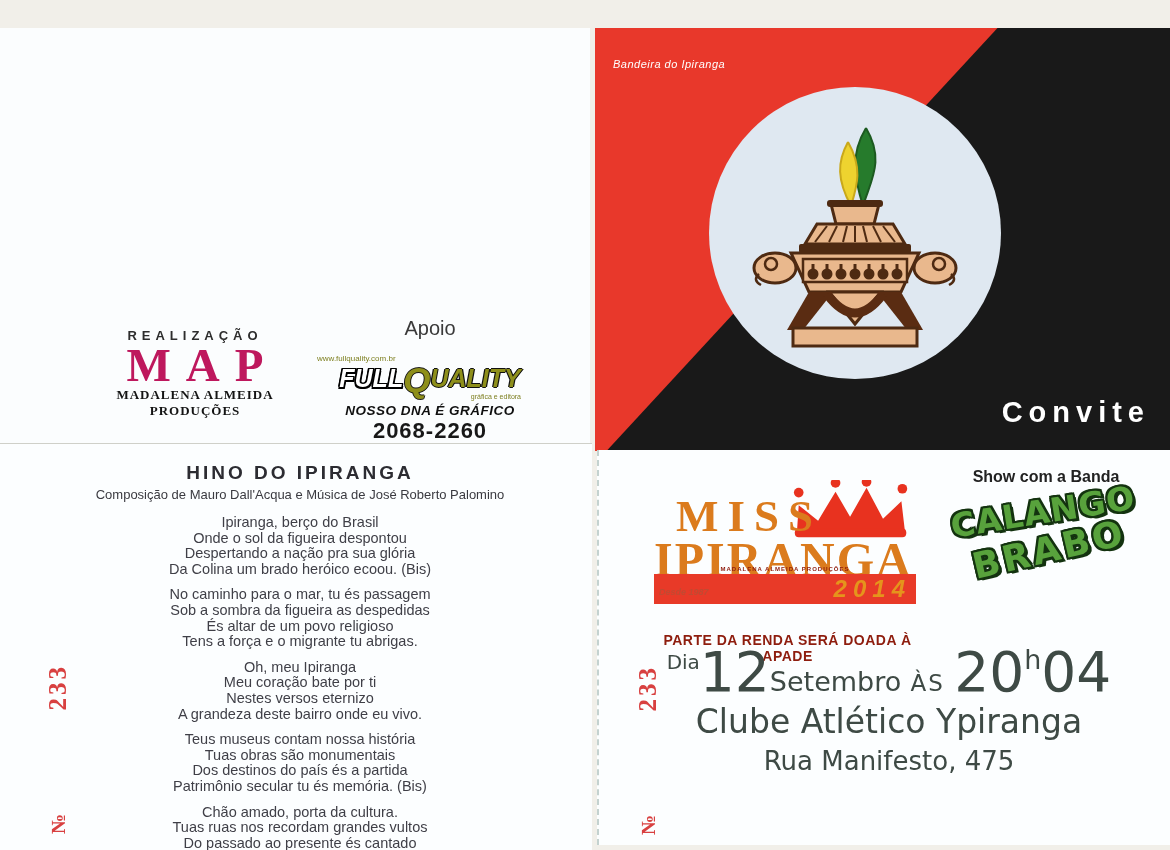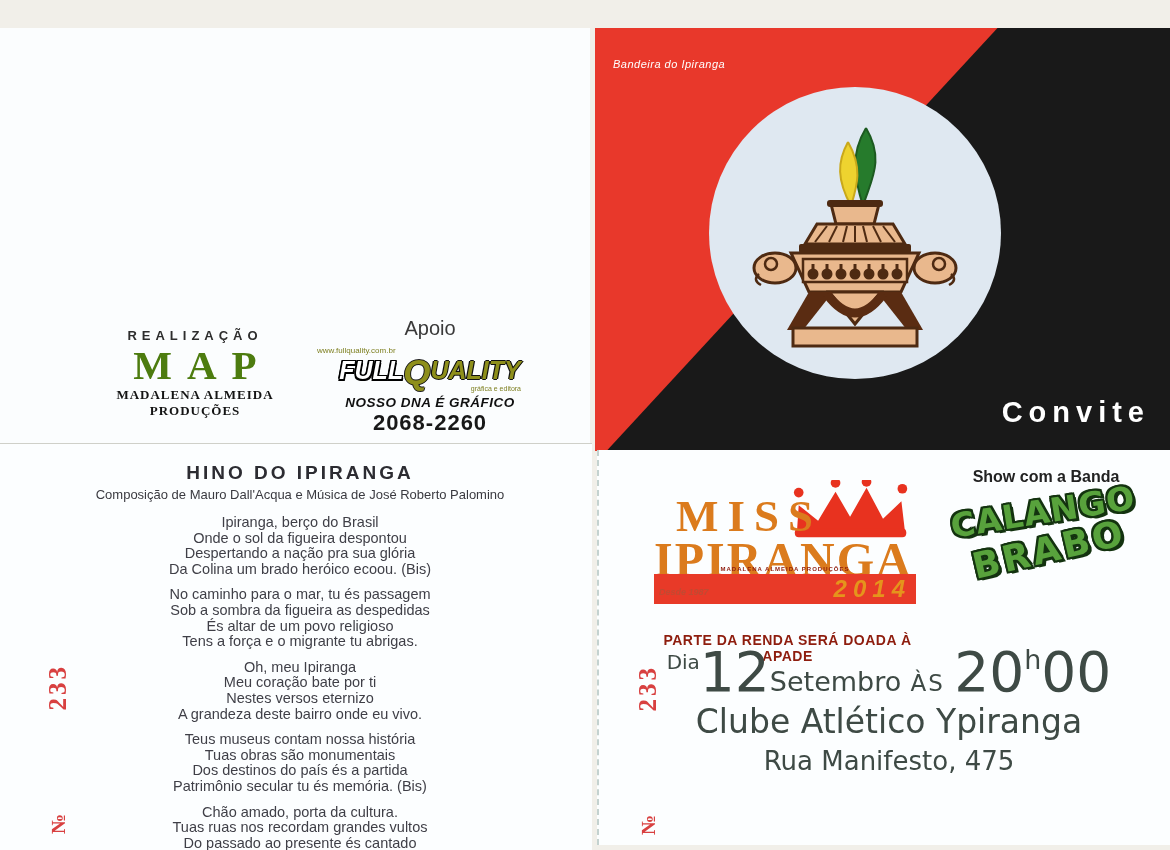--- a/index.html
+++ b/index.html
@@ -3,26 +3,26 @@
 <meta charset="utf-8">
 <style>
   html,body{margin:0;padding:0;background:#efede7;}
   #stage{position:relative;width:1170px;height:850px;background:#f1efe9;overflow:hidden;
          font-family:"Liberation Sans",sans-serif;}
   .card{position:absolute;}
   
   .card-tl{left:0;top:28px;width:581px;height:415px;background:#fbfdfe;padding-left:9px;}
   .map-block{position:absolute;left:45px;top:300px;width:300px;text-align:center;color:#222;}
   .realizacao{font-size:13px;font-weight:bold;letter-spacing:5px;color:#2d2d2d;}
-  .map-big{font-family:"Liberation Serif",serif;font-weight:bold;font-size:41px;line-height:44px;
-           letter-spacing:15px;text-indent:15px;color:#4d7c0f;}
+  .map-big{font-family:"Liberation Serif",serif;font-weight:bold;font-size:47px;line-height:44px;
+           letter-spacing:15px;text-indent:15px;color:#be185d;}
   .map-sub{font-family:"Liberation Serif",serif;font-weight:bold;font-size:13px;color:#141414;letter-spacing:1px;}
   .apoio-block{position:absolute;left:305px;top:289px;width:250px;text-align:center;}
   .apoio{font-size:20px;color:#3a3a3a;}
-  .fq-url{font-size:8px;color:#7d7f1f;text-align:left;margin:6px 0 0 12px;}
+  .fq-url{font-size:8px;color:#7d7f1f;text-align:left;margin:14px 0 0 12px;}
   .fq-main{font-style:italic;font-weight:bold;white-space:nowrap;line-height:30px;}
   .fq-full{font-size:25px;color:#ffffff;
      text-shadow:-1.5px 0 #000,1.5px 0 #000,0 -1.5px #000,0 1.5px #000,-1.5px -1.5px #000,1.5px 1.5px #000,1.5px -1.5px #000,-1.5px 1.5px #000;}
   .fq-q{font-size:35px;color:#8e8f1b;vertical-align:-5px;
      text-shadow:-1px 0 #1a1a1a,1px 0 #1a1a1a,0 -1px #1a1a1a,0 1px #1a1a1a;}
   .fq-rest{font-size:25px;color:#8e8f1b;
      text-shadow:-1.2px 0 #111,1.2px 0 #111,0 -1.2px #111,0 1.2px #111;}
   .fq-tag{font-size:7px;color:#7d7f1f;text-align:right;margin-right:34px;margin-top:-4px;}
   .fq-slogan{font-size:13.5px;font-weight:bold;font-style:italic;color:#101010;margin-top:3px;letter-spacing:.5px;}
   .fq-phone{font-size:22px;font-weight:bold;color:#181818;letter-spacing:1px;}
@@ -238,19 +238,19 @@
       <div class="ipiranga-word">IPIRANGA</div>
       <div class="red-band">
         <div class="band-small">MADALENA ALMEIDA PRODUÇÕES</div>
         <div class="band-note">Desde 1987</div>
         <div class="band-year">2014</div>
       </div>
       <div class="donation">PARTE DA RENDA SERÁ DOADA À APADE</div>
     </div>
 
     <div class="date-line">
-      <span class="dl-dia">Dia</span><span class="dl-day">12</span><span class="dl-month">Setembro</span><span class="dl-as">&nbsp;</span><span class="dl-as">ÀS</span><span class="dl-as">&nbsp;</span><span class="dl-hour">20</span><span class="dl-h">h</span><span class="dl-min">00</span>
+      <span class="dl-dia">Dia</span><span class="dl-day">12</span><span class="dl-month">Setembro</span><span class="dl-as">&nbsp;</span><span class="dl-as">ÀS</span><span class="dl-as">&nbsp;</span><span class="dl-hour">20</span><span class="dl-h">h</span><span class="dl-min">04</span>
     </div>
     <div class="venue">Clube Atlético Ypiranga</div>
     <div class="address">Rua Manifesto, 475</div>
   </div>
 
 </div>
 
 </body></html>

